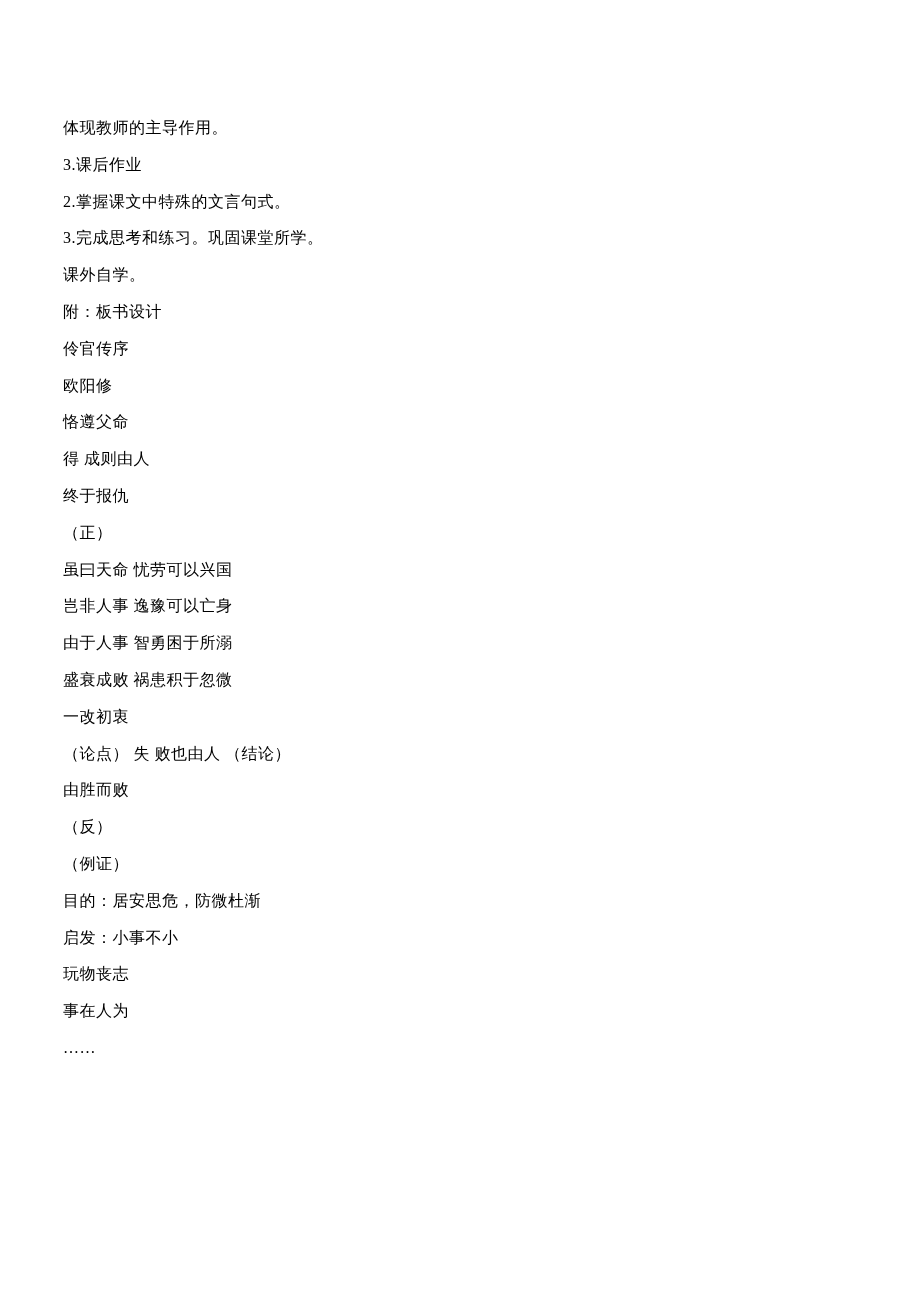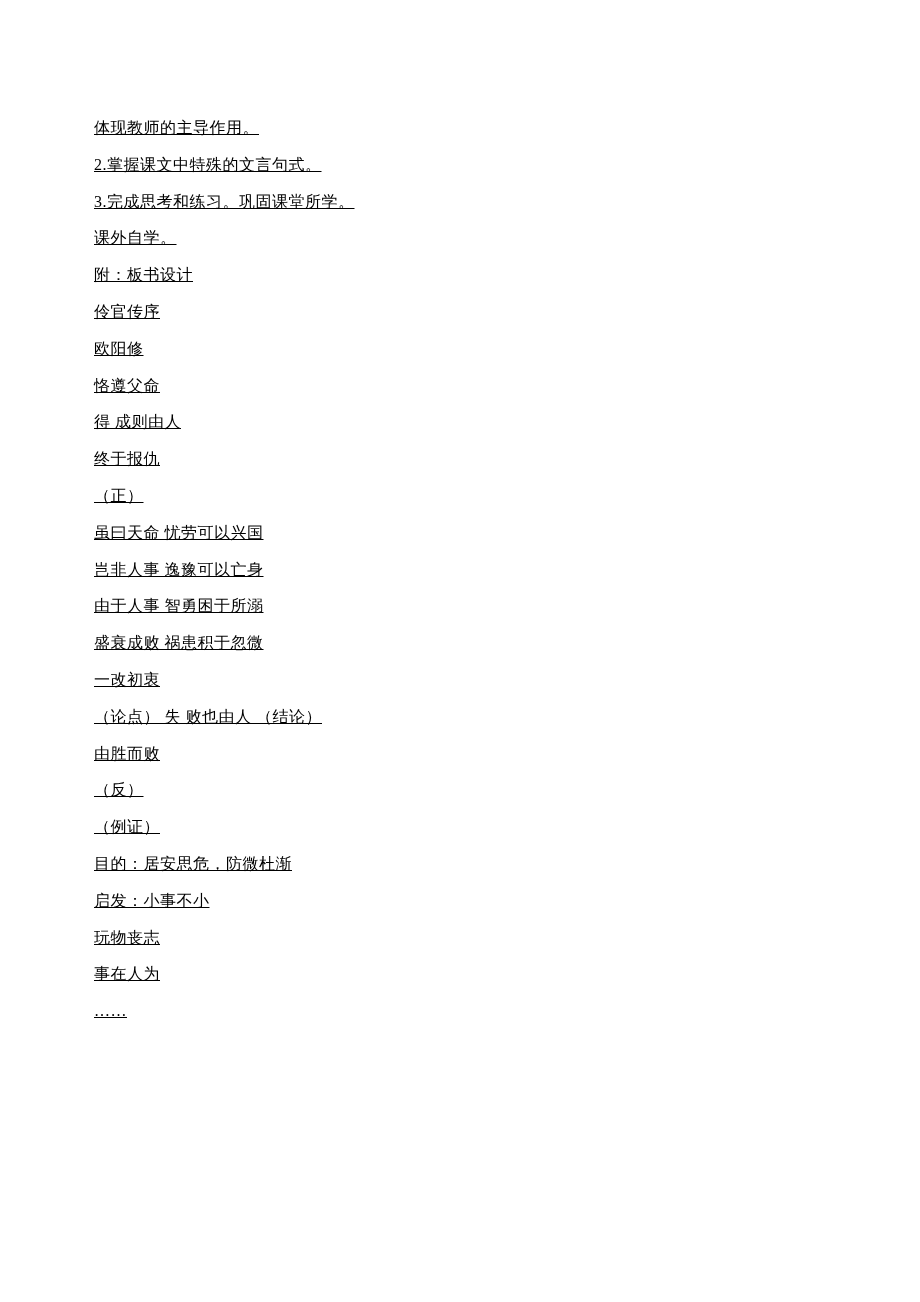--- a/index.html
+++ b/index.html
@@ -6,34 +6,34 @@
     margin: 0;
     padding: 0;
     width: 920px;
     background: #ffffff;
     font-family: "SimSun", "宋体", serif;
     font-size: 16px;
     color: #000000;
     line-height: 2.3;
   }
   .page {
-    padding: 110px 0 60px 94px;
+    padding: 110px 0 60px 63px;
     width: 620px;
-    text-decoration: underline;
   }
   .line {
     white-space: pre;
     letter-spacing: 0.5px;
   }
 </style>
 </head>
 <body>
 
 <div class="page">
   <div class="line">体现教师的主导作用。</div>
+  <div class="line">3.课后作业</div>
   <div class="line">2.掌握课文中特殊的文言句式。</div>
   <div class="line">3.完成思考和练习。巩固课堂所学。</div>
   <div class="line">课外自学。</div>
   <div class="line">附：板书设计</div>
   <div class="line">伶官传序</div>
   <div class="line">欧阳修</div>
   <div class="line">恪遵父命</div>
   <div class="line">得 成则由人</div>
   <div class="line">终于报仇</div>
   <div class="line">（正）</div>

